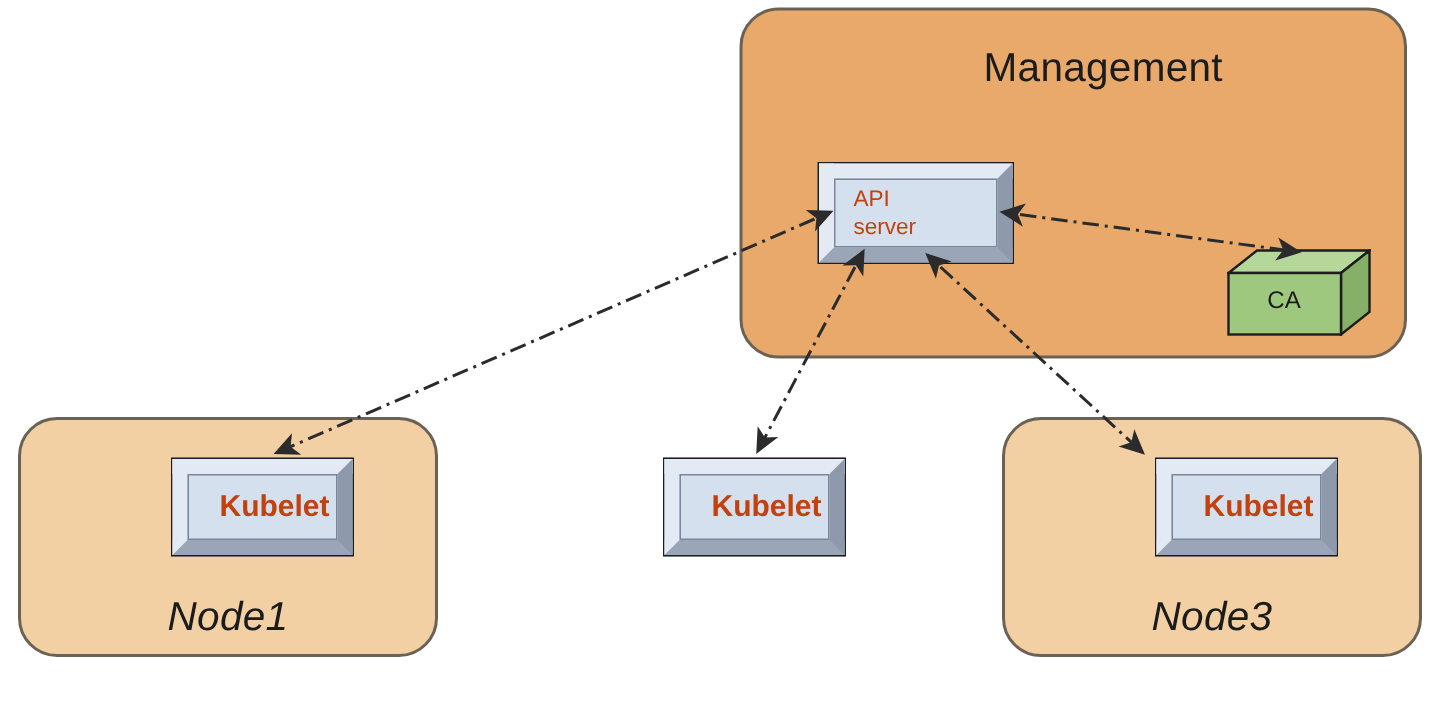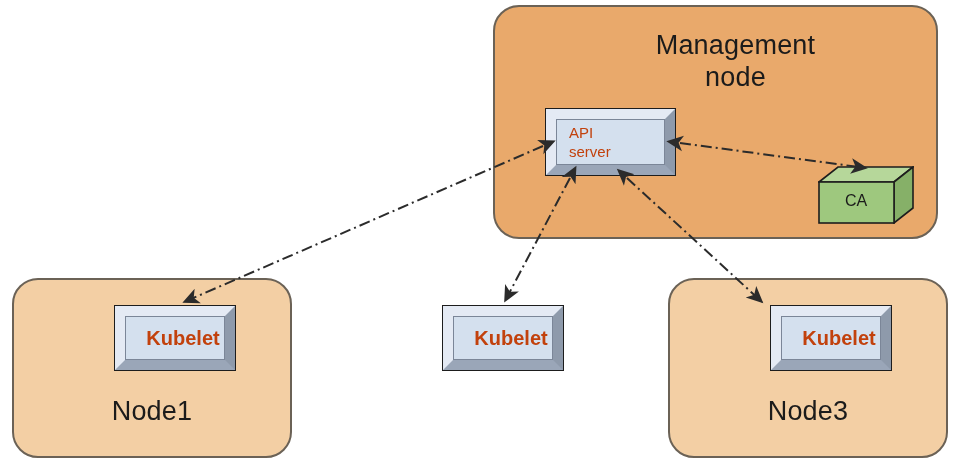--- a/index.html
+++ b/index.html
@@ -29,22 +29,23 @@
   .zone-mgmt {
     left: 493px;
     top: 5px;
     width: 445px;
     height: 234px;
     background: #e9a96b;
   }
   .zone-node {
     top: 278px;
     width: 280px;
-    height: 180px;
+    height: 160px;
     background: #f3cfa4;
+    font-style: italic;
   }
   #zone-node1 { left: 12px; }
   #zone-node2 { left: 340px; }
   #zone-node3 { left: 668px; }
 
   .zone-title {
     position: absolute;
     width: 100%;
     text-align: center;
     color: #1b1b1b;
@@ -137,21 +138,20 @@
   }
 </style>
 </head>
 <body>
 
 <div id="diagram">
 
   <div class="zone zone-mgmt">
     <div class="zone-title mgmt-title">
       <span>Management</span><br>
-      <span>node</span>
     </div>
   </div>
 
   <div class="plate" id="api-server">
     <div class="bevel"></div>
     <div class="face">
       <div class="plate-label">
         <span>API</span><br>
         <span>server</span>
       </div>

